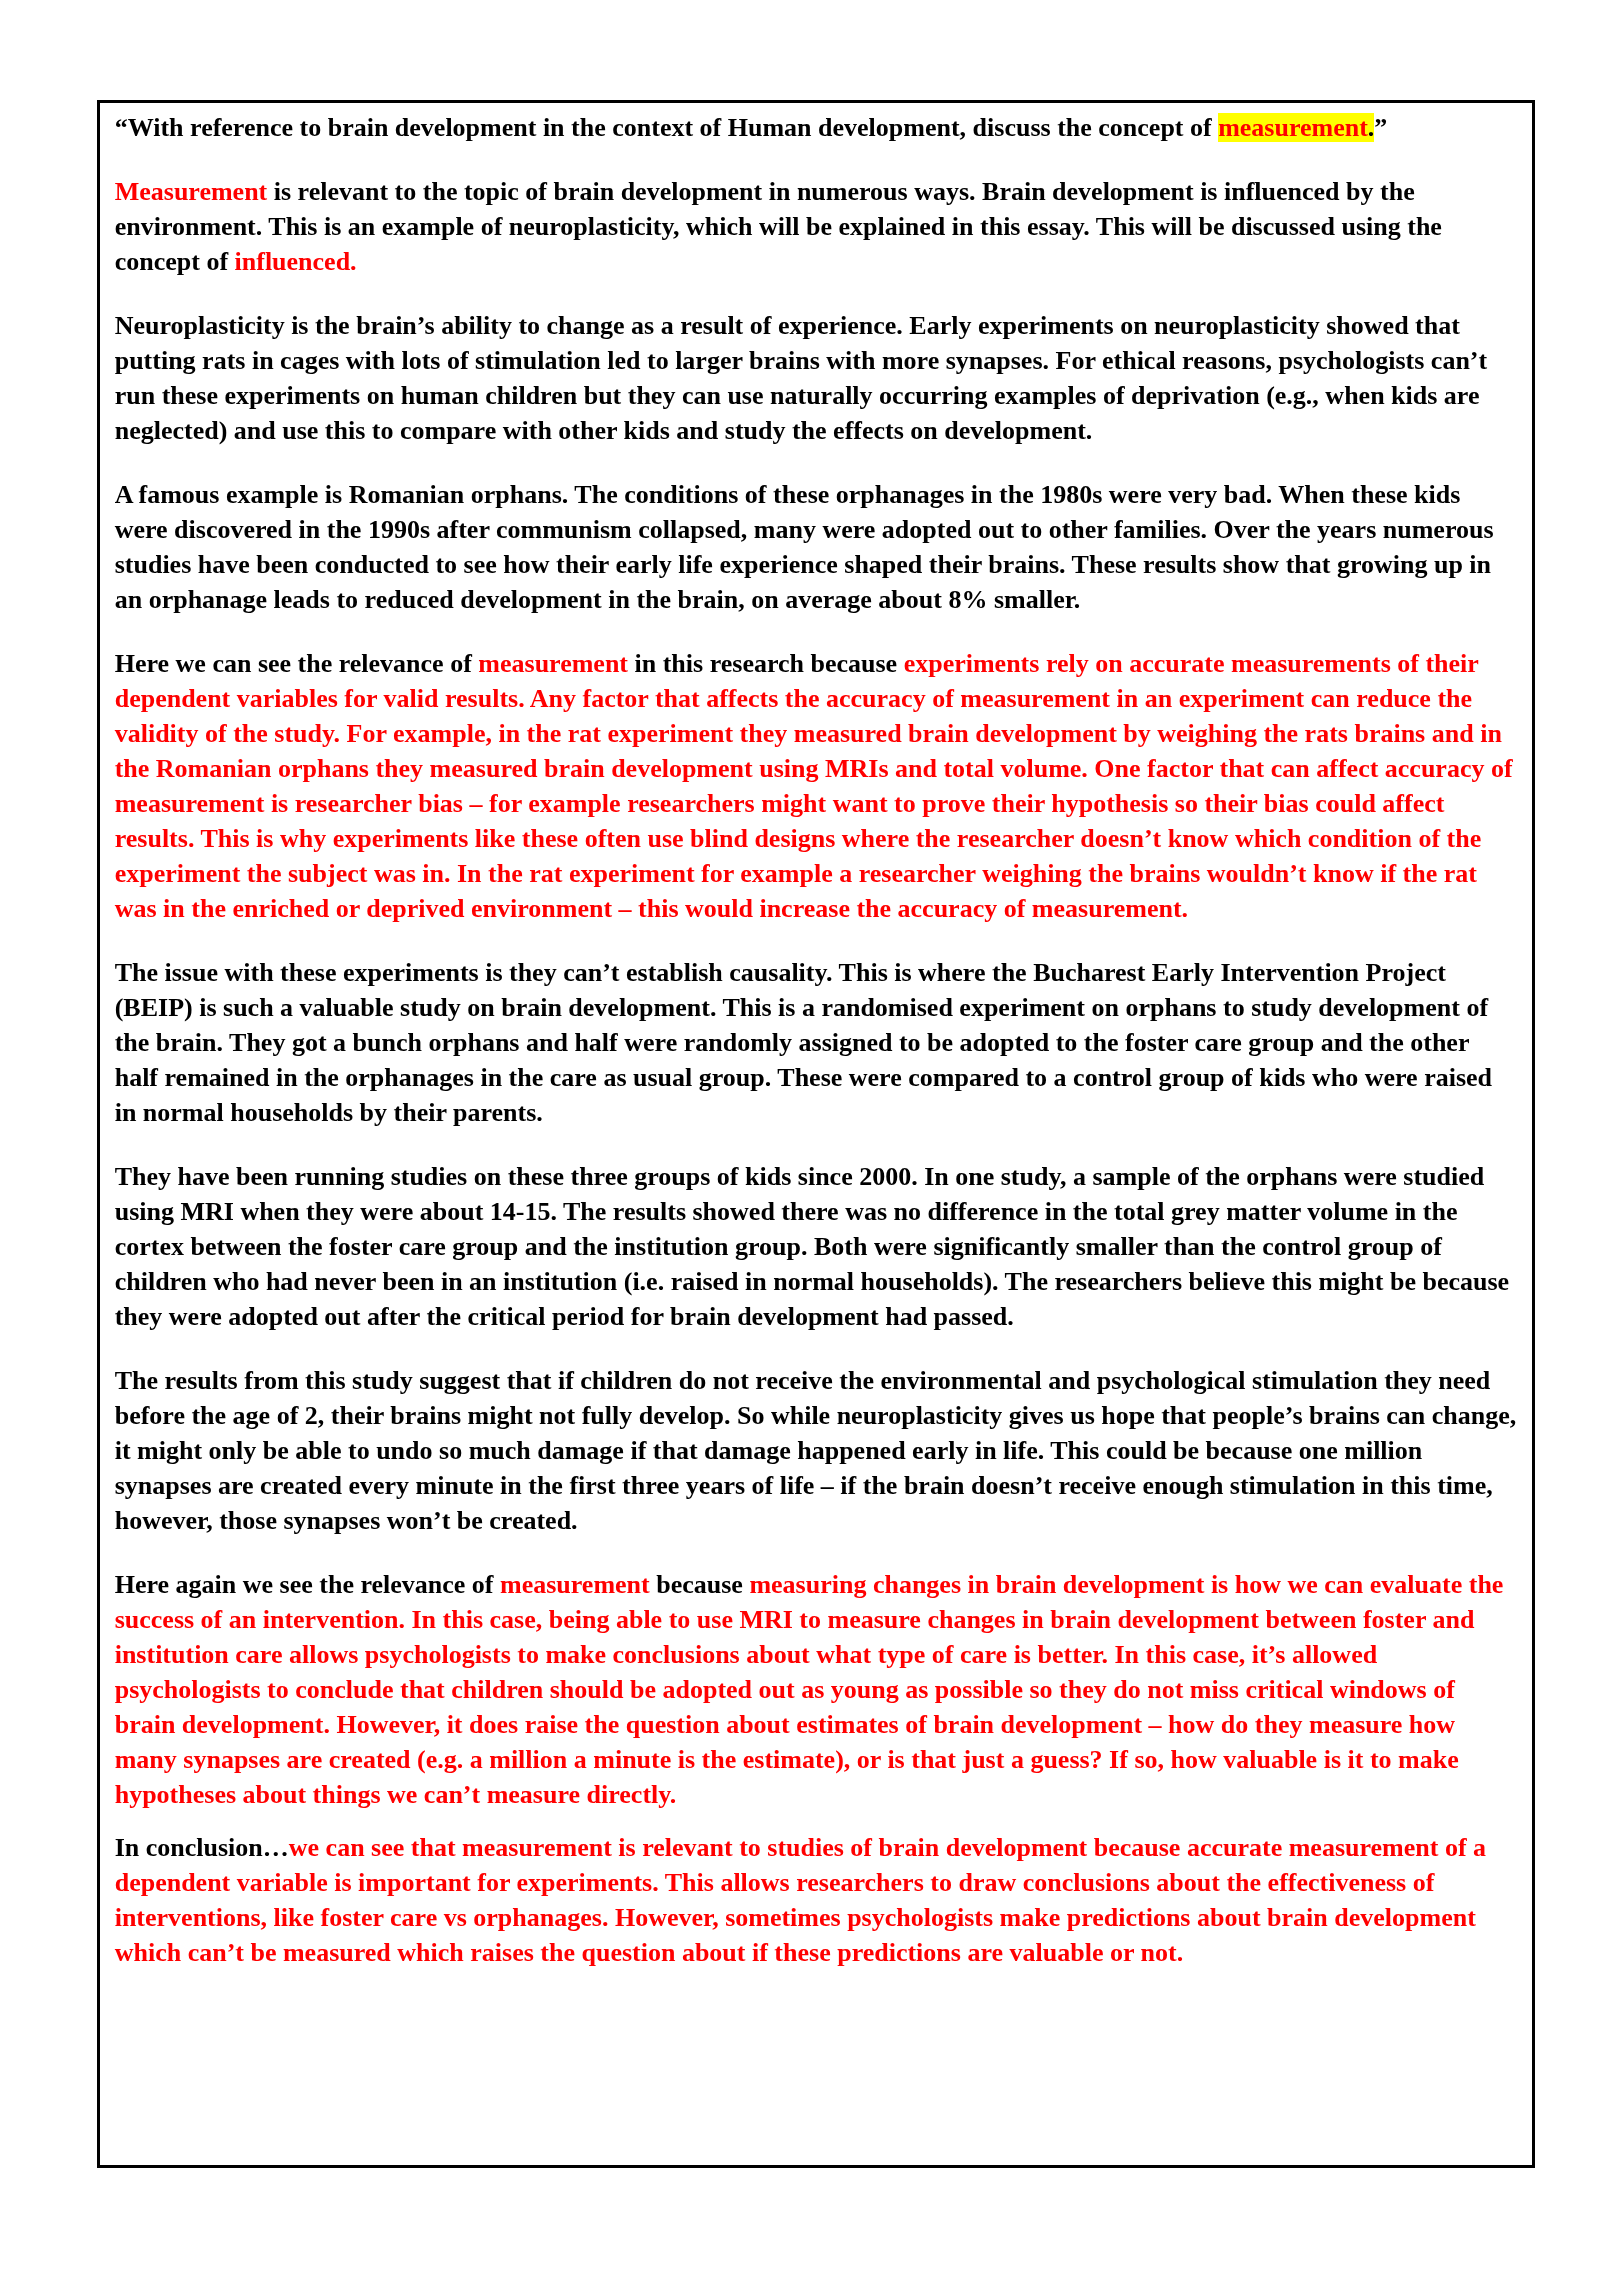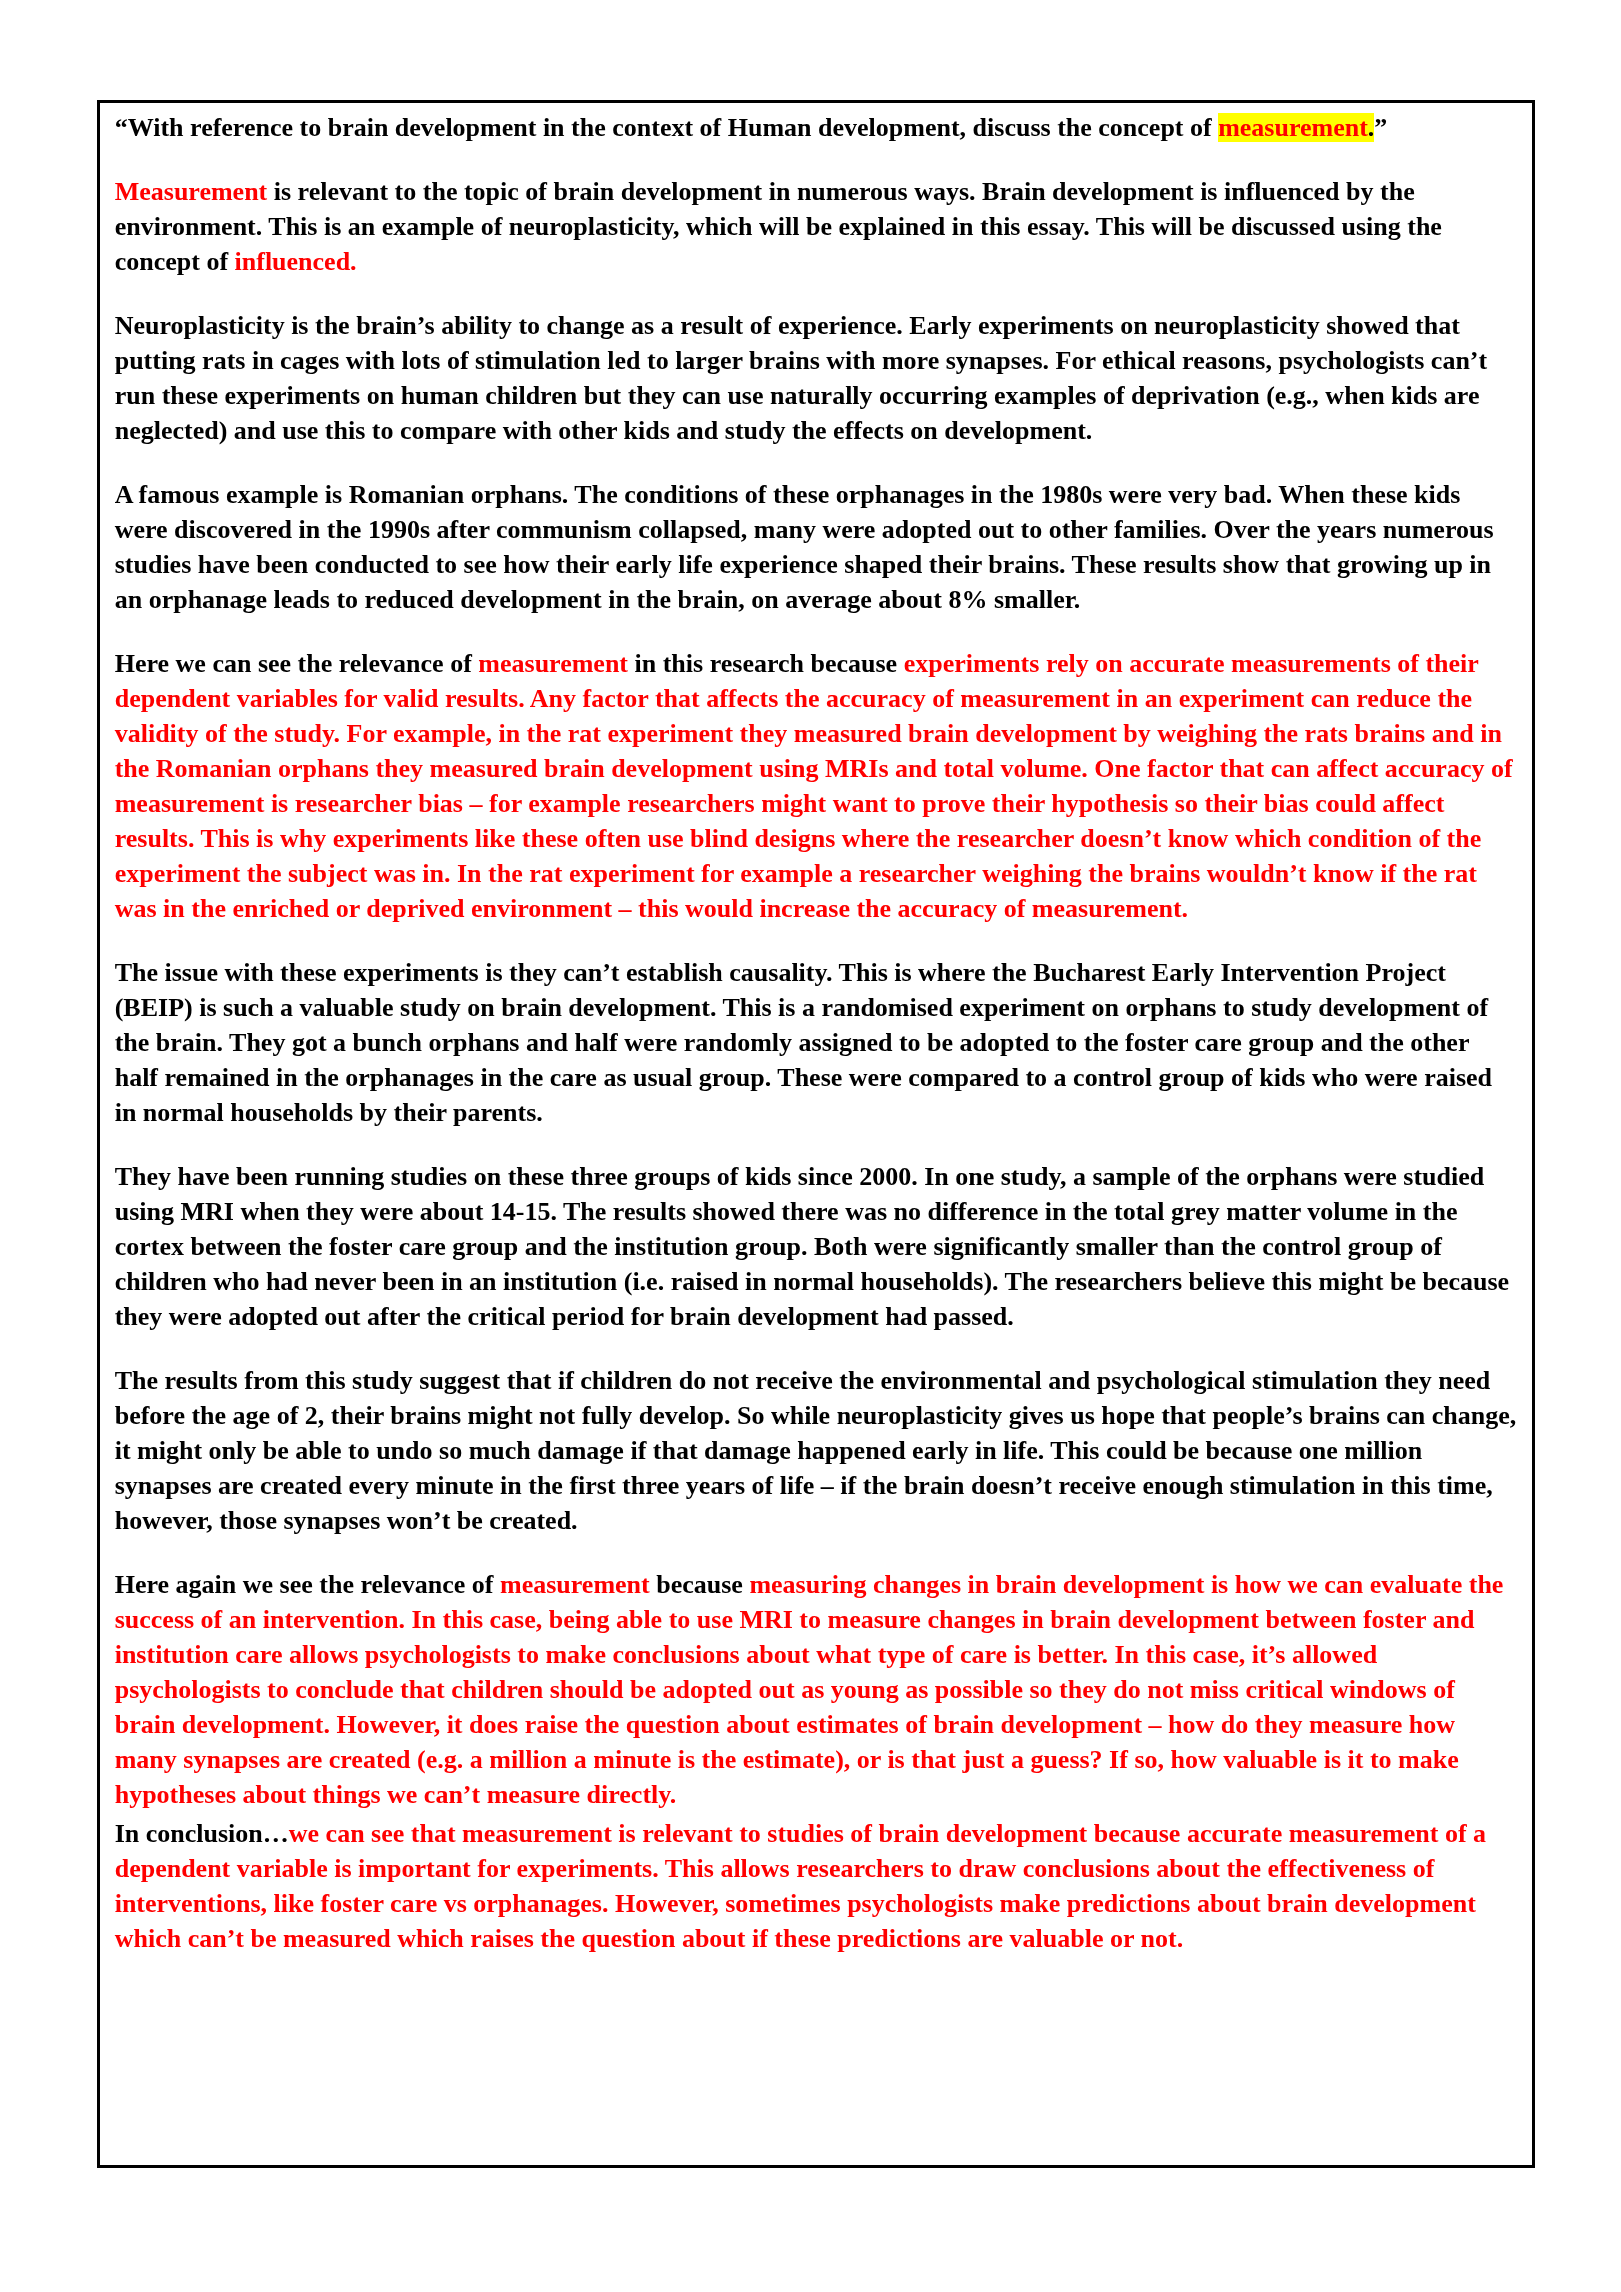--- a/index.html
+++ b/index.html
@@ -32,21 +32,21 @@
     padding: 6.9px 15.7px 11.8px 14.7px;
     font-weight: bold;
   }
   .para {
     font-size: 26px;
     line-height: 35px;
     margin: 0 0 29px 0;
     color: #000000;
     text-align: left;
   }
-  .para.tight { margin-bottom: 4px; }
+  .para.tight { margin-bottom: 18px; }
   .para:last-child { margin-bottom: 0; }
   .run-black { color: #000000; }
   .run-red { color: #ff0000; }
   .run-red-highlight { color: #ff0000; background: #ffff00; }
   .run-black-highlight { color: #000000; background: #ffff00; }
 </style>
 </head>
 <body>
 
 <div class="page">

